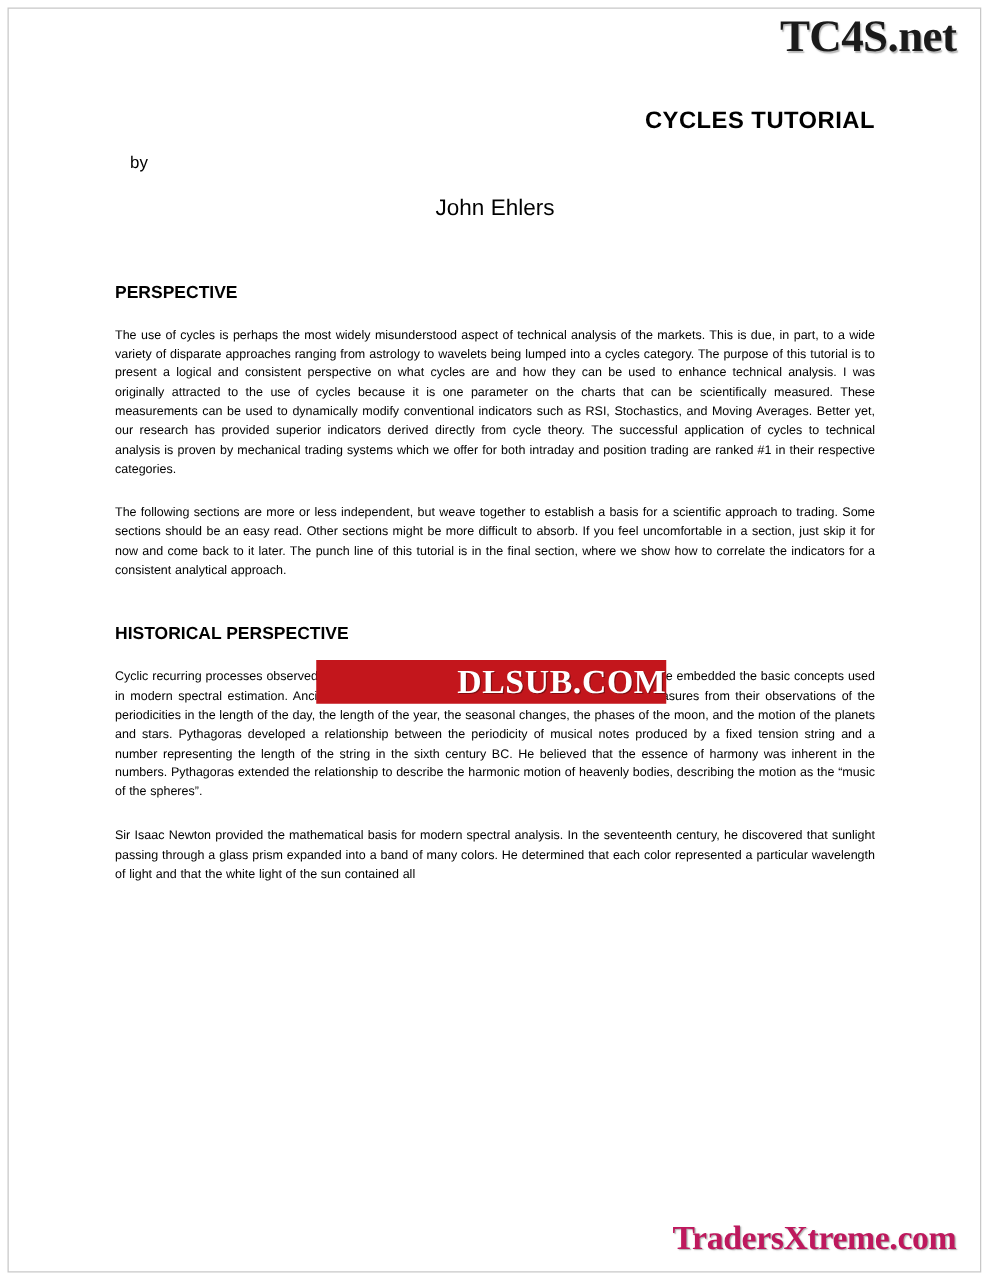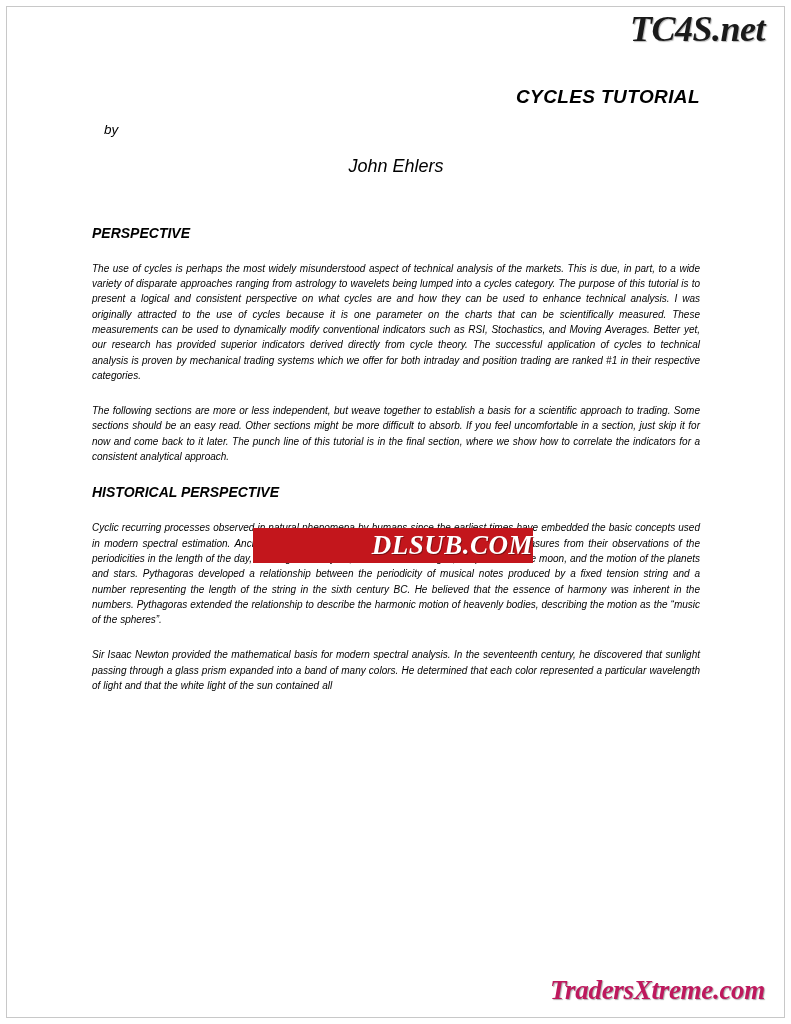--- a/index.html
+++ b/index.html
@@ -13,21 +13,20 @@
     font-family: "Liberation Sans", sans-serif;
     color: #000000;
     position: relative;
     overflow: hidden;
   }
   .page {
     position: relative;
     width: 791px;
     height: 1024px;
     box-sizing: border-box;
-    font-style: italic;
   }
   .page-border {
     position: absolute;
     left: 6px;
     top: 6px;
     right: 6px;
     bottom: 6px;
     border: 1px solid #c8c8c8;
     pointer-events: none;
   }
@@ -76,21 +75,21 @@
     font-weight: bold;
     margin: 38px 0 0 0;
   }
   p.body {
     font-size: 10px;
     line-height: 1.53;
     text-align: justify;
     margin: 20px 0 0 0;
     word-spacing: 0.2px;
   }
-  .gap-lg { margin-top: 20px; }
+  .gap-lg { margin-top: 34px; }
   .gap-xl { margin-top: 44px; }
 
   
   .dlsub {
     position: absolute;
     left: 253px;
     top: 492px;
     width: 280px;
     height: 35px;
     background: #c3161c;

